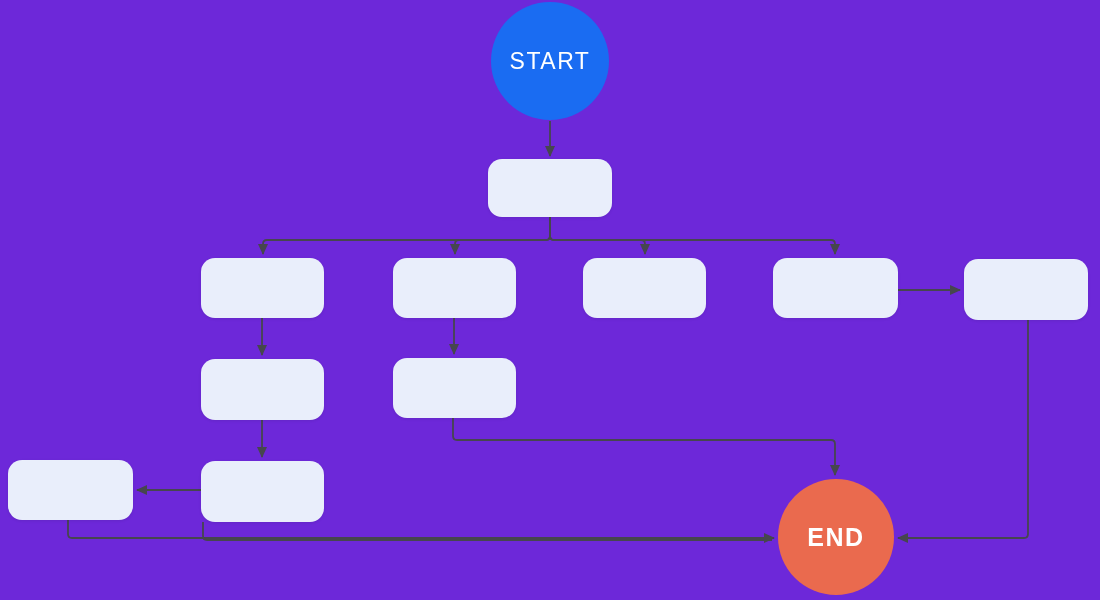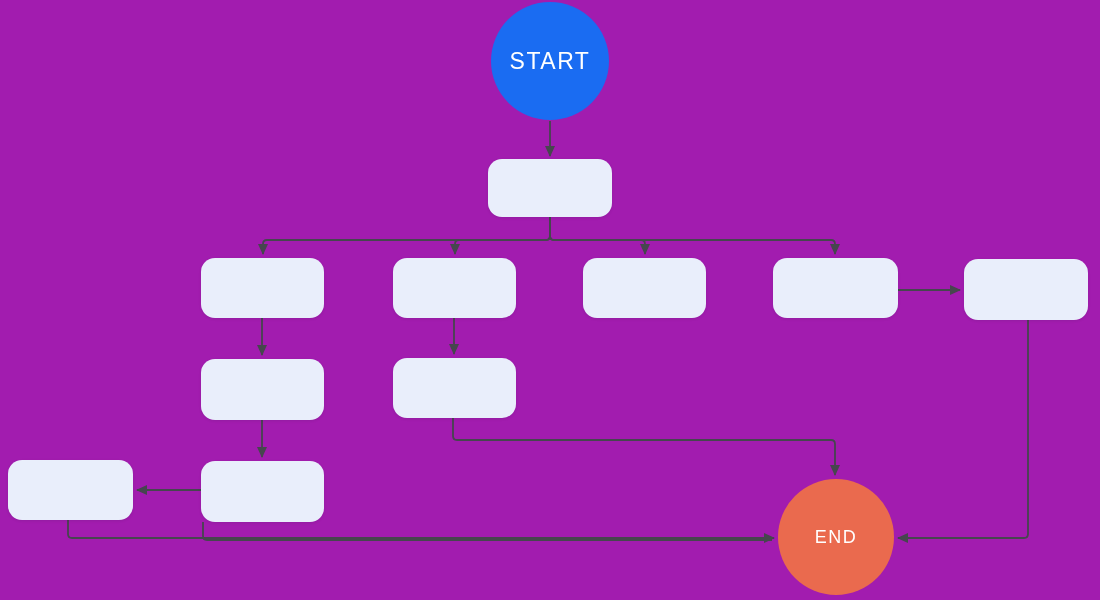--- a/index.html
+++ b/index.html
@@ -47,21 +47,21 @@
   .node-label {
     color: #ffffff;
     letter-spacing: 1.5px;
     font-weight: 400;
     user-select: none;
   }
 </style>
 </head>
 <body>
 
-<div class="canvas" id="flow-canvas" style="width: 1100px; height: 600px; background: #a21caf;">
+<div class="canvas" id="flow-canvas" style="width: 1100px; height: 600px; background: #6d28d9;">
   <svg id="edges-svg" width="1100" height="600" viewBox="0 0 1100 600">
     <defs>
       <marker id="arrowhead" markerUnits="userSpaceOnUse" markerWidth="12" markerHeight="11" refX="10" refY="5" orient="auto">
         <path id="arrowhead-shape" d="M0,0 L11,5 L0,10 Z" fill="#46464e"></path>
       </marker>
     </defs>
   <path d="M550 121 V156" fill="none" stroke="#46464e" stroke-width="1.8" marker-end="url(#arrowhead)"></path>
       <path d="M550 217 V236 Q550 240 546 240 H267 Q263 240 263 244 V254" fill="none" stroke="#46464e" stroke-width="1.8" marker-end="url(#arrowhead)"></path>
       <path d="M550 217 V236 Q550 240 546 240 H459 Q455 240 455 244 V254" fill="none" stroke="#46464e" stroke-width="1.8" marker-end="url(#arrowhead)"></path>
       <path d="M550 217 V236 Q550 240 554 240 H641 Q645 240 645 244 V254" fill="none" stroke="#46464e" stroke-width="1.8" marker-end="url(#arrowhead)"></path>
@@ -84,16 +84,16 @@
       <div class="flow-node rect" style="left: 201px; top: 258px; width: 123px; height: 60px; background: rgb(233, 238, 251);"></div>
       <div class="flow-node rect" style="left: 393px; top: 258px; width: 123px; height: 60px; background: rgb(233, 238, 251);"></div>
       <div class="flow-node rect" style="left: 583px; top: 258px; width: 123px; height: 60px; background: rgb(233, 238, 251);"></div>
       <div class="flow-node rect" style="left: 773px; top: 258px; width: 125px; height: 60px; background: rgb(233, 238, 251);"></div>
       <div class="flow-node rect" style="left: 964px; top: 259px; width: 124px; height: 61px; background: rgb(233, 238, 251);"></div>
       <div class="flow-node rect" style="left: 201px; top: 359px; width: 123px; height: 61px; background: rgb(233, 238, 251);"></div>
       <div class="flow-node rect" style="left: 393px; top: 358px; width: 123px; height: 60px; background: rgb(233, 238, 251);"></div>
       <div class="flow-node rect" style="left: 201px; top: 461px; width: 123px; height: 61px; background: rgb(233, 238, 251);"></div>
       <div class="flow-node rect" style="left: 8px; top: 460px; width: 125px; height: 60px; background: rgb(233, 238, 251);"></div>
       <div class="flow-node circle" style="left: 778px; top: 479px; width: 116px; height: 116px; background: rgb(234, 106, 78);">
-        <span class="node-label" style="font-size: 18px; color: rgb(255, 255, 255);">END</span>
+        <span class="node-label" style="font-size: 25px; color: rgb(255, 255, 255); font-weight: bold;">END</span>
       </div>
     </div>
 </div>
 
 </body></html>

